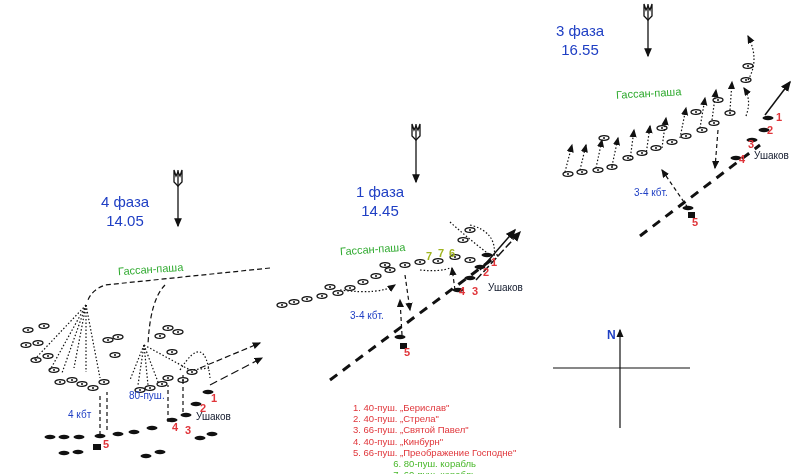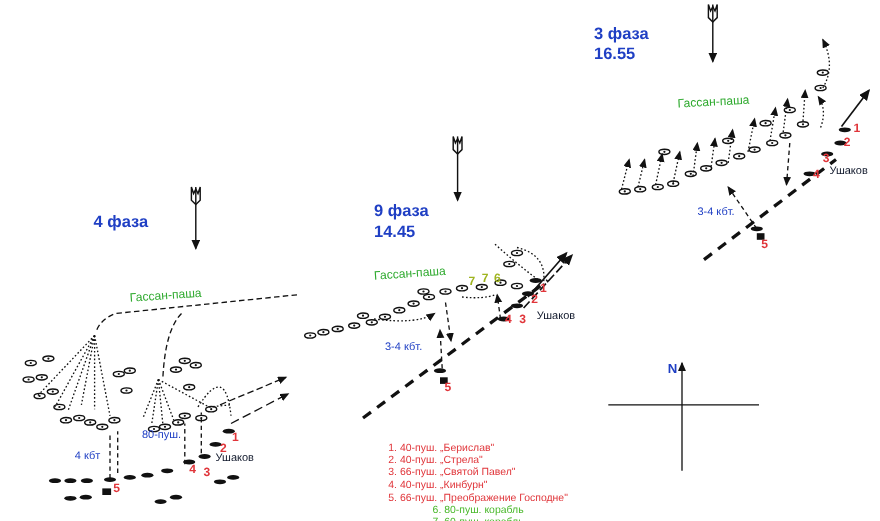--- a/index.html
+++ b/index.html
@@ -1,40 +1,41 @@
 <!DOCTYPE html>
 <html><head>
 <meta charset="utf-8">
 <style>
   html, body { margin:0; padding:0; background:#ffffff; }
   body { width:800px; height:474px; position:relative; overflow:hidden; font-family:"Liberation Sans", sans-serif; }
   .abs { position:absolute; }
   .title { color:#1f3fc4; font-weight:normal; font-size:15px; text-align:center; letter-spacing:0.3px; }
-  .phase { color:#1f3fc4; font-weight:bold; font-size:15px; text-align:left; line-height:19px; }
+  .phase { color:#1f3fc4; font-weight:normal; font-size:15px; text-align:center; line-height:19px; }
   .lbl-red { color:#0f172a; font-size:10px; }
   .lbl-green { color:#2faa2f; font-size:11px; }
   .lbl-blue { color:#1f3fc4; font-size:10px; }
   .num-red { color:#e0353a; font-size:11px; font-weight:bold; }
   .num-olive { color:#9fb41f; font-size:11px; font-weight:bold; }
   .legend { font-size:9.5px; line-height:11.2px; }
   .legend .r { color:#e0353a; }
   .legend .g { color:#49b82a;text-align:center; }
   svg { position:absolute; left:0; top:0; }
 </style>
 </head>
 <body>
 
 <div class="abs title" style="left:40px; top:46px; width:320px;">
 </div>
 
 <div class="abs phase" style="left:85px; top:192px; width:80px;">
   <div>4 фаза</div>
+  <div>14.05</div>
 </div>
 <div class="abs phase" style="left:340px; top:182px; width:80px;">
-  <div>9 фаза</div>
+  <div>1 фаза</div>
   <div>14.45</div>
 </div>
 <div class="abs phase" style="left:540px; top:21px; width:80px;">
   <div>3 фаза</div>
   <div>16.55</div>
 </div>
 
 <svg width="800" height="474" viewBox="0 0 800 474">
   <defs>
     <marker id="ah" markerWidth="8" markerHeight="8" refX="6" refY="3" orient="auto">

